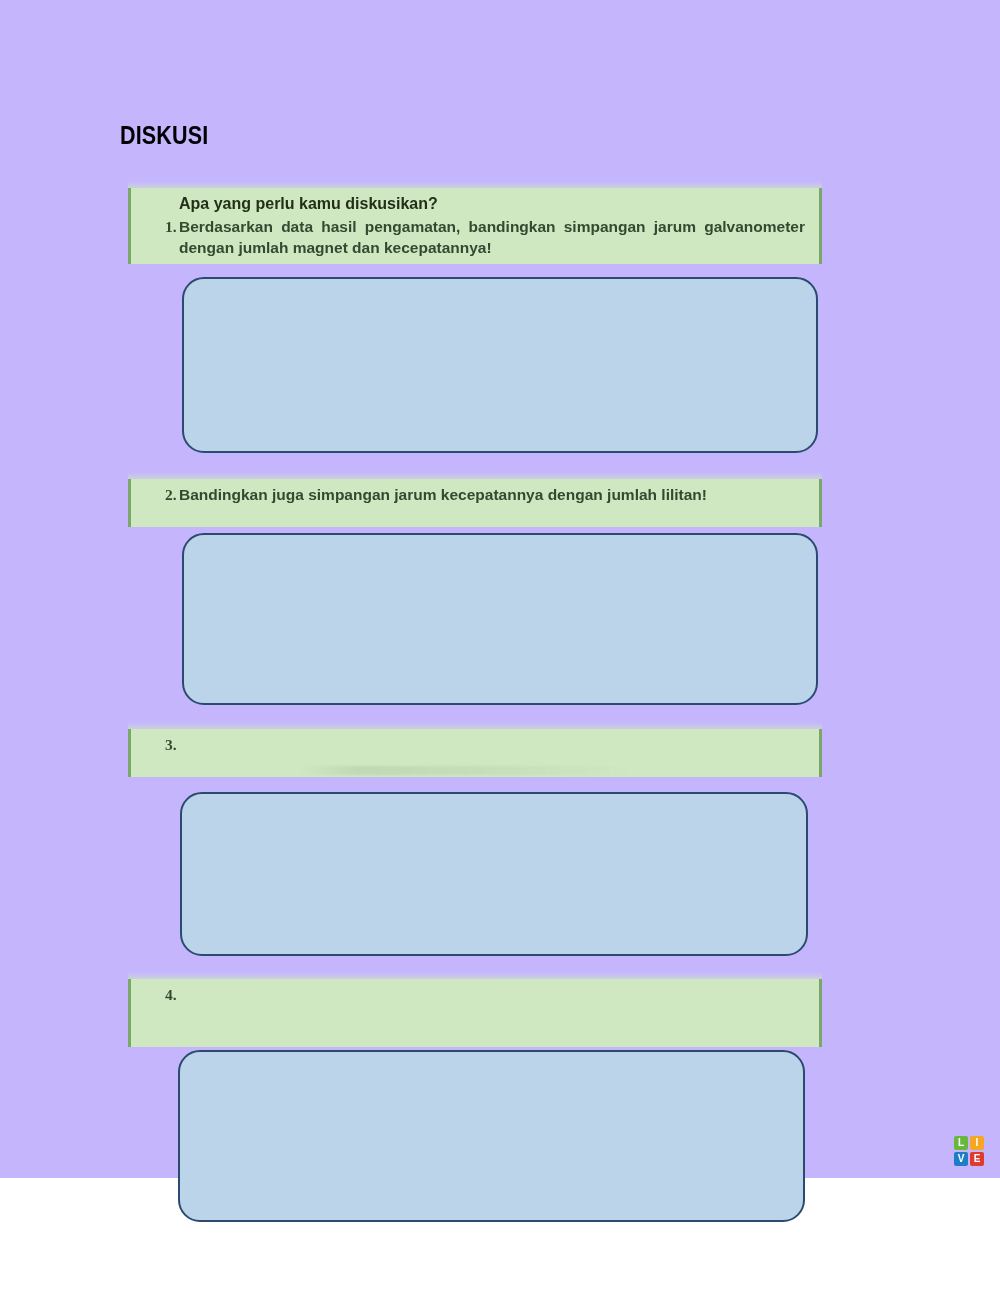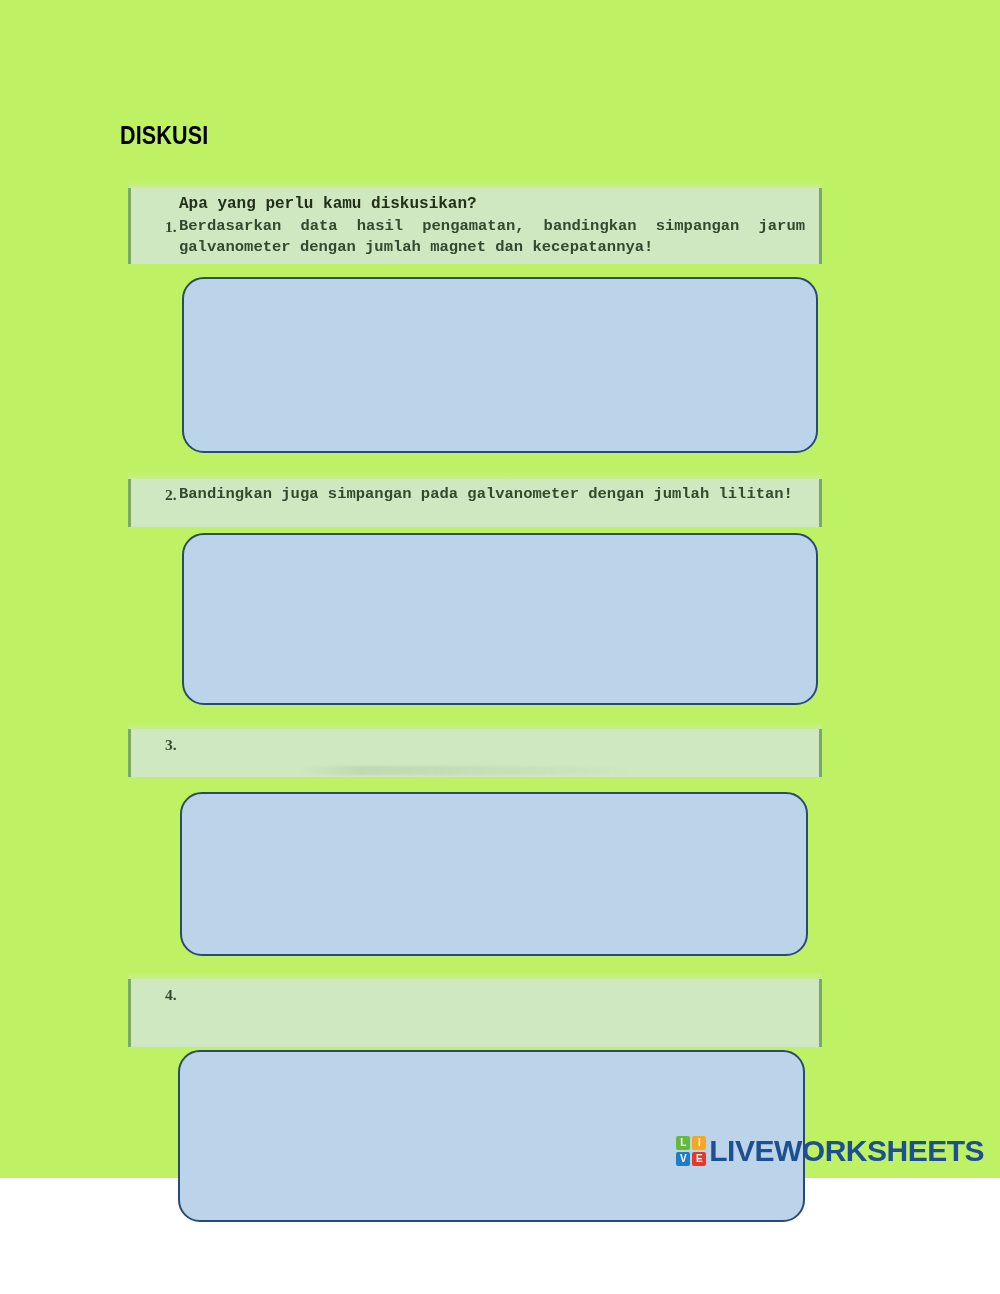--- a/index.html
+++ b/index.html
@@ -14,21 +14,21 @@
     position: relative;
     font-family: "Liberation Sans", sans-serif;
     overflow: hidden;
   }
 
   .page {
     position: absolute;
     left: 0; top: 0;
     width: 1000px;
     height: 1178px;
-    background: #bef264;
+    background: #c4b5fd;
   }
 
   
   .page-title {
     position: absolute;
     left: 120px;
     top: 120px;
     font-family: "Liberation Sans", sans-serif;
     font-size: 25px;
     font-weight: bold;
@@ -68,29 +68,29 @@
     font-size: 15.5px;
     line-height: 21px;
     color: #34492f;
     padding-left: 20px;
     box-sizing: border-box;
   }
   .q-text-wrap {
     flex: 1 1 auto;
   }
   .q-lead {
-    font-family: Liberation Mono, monospace;
+    font-family: Liberation Sans, sans-serif;
     font-weight: bold;
     font-size: 16px;
     line-height: 22px;
     color: #233018;
     margin: 0 0 1px 0;
   }
   .q-body {
-    font-family: Liberation Mono, monospace;
+    font-family: Liberation Sans, sans-serif;
     font-weight: bold;
     font-size: 15.5px;
     line-height: 21px;
     color: #34492f;
     text-align: justify;
     margin: 0;
   }
   .q-body.nojust { text-align: left; }
 
   
@@ -174,21 +174,21 @@
       <p class="q-lead">Apa yang perlu kamu diskusikan?</p>
       <p class="q-body">Berdasarkan data hasil pengamatan, bandingkan simpangan jarum galvanometer dengan jumlah magnet dan kecepatannya!</p>
     </div>
   </div>
 
   <div class="answer-box" style="left:182px; top:277px; width:636px; height:176px;" title=""></div>
 
   <div class="q-banner" style="left:128px; top:479px; width:694px; min-height:48px;">
     <div class="q-num">2.</div>
     <div class="q-text-wrap">
-      <p class="q-body nojust">Bandingkan juga simpangan pada galvanometer dengan jumlah lilitan!</p>
+      <p class="q-body nojust">Bandingkan juga simpangan jarum kecepatannya dengan jumlah lilitan!</p>
     </div>
   </div>
 
   <div class="answer-box" style="left:182px; top:533px; width:636px; height:172px;" title=""></div>
 
   <div class="q-banner" style="left:128px; top:729px; width:694px; min-height:48px;">
     <div class="q-num">3.</div>
   </div>
 
   <div class="ghost-line"></div>
@@ -201,16 +201,15 @@
 
   <div class="answer-box" style="left:178px; top:1050px; width:627px; height:172px;" title=""></div>
 
   <div class="lw-logo">
     <div class="lw-tiles">
       <span class="lw-tile t-l">L</span>
       <span class="lw-tile t-i">I</span>
       <span class="lw-tile t-v">V</span>
       <span class="lw-tile t-e">E</span>
     </div>
-    <span class="lw-word">LIVEWORKSHEETS</span>
   </div>
 
 </div>
 
 </body></html>

